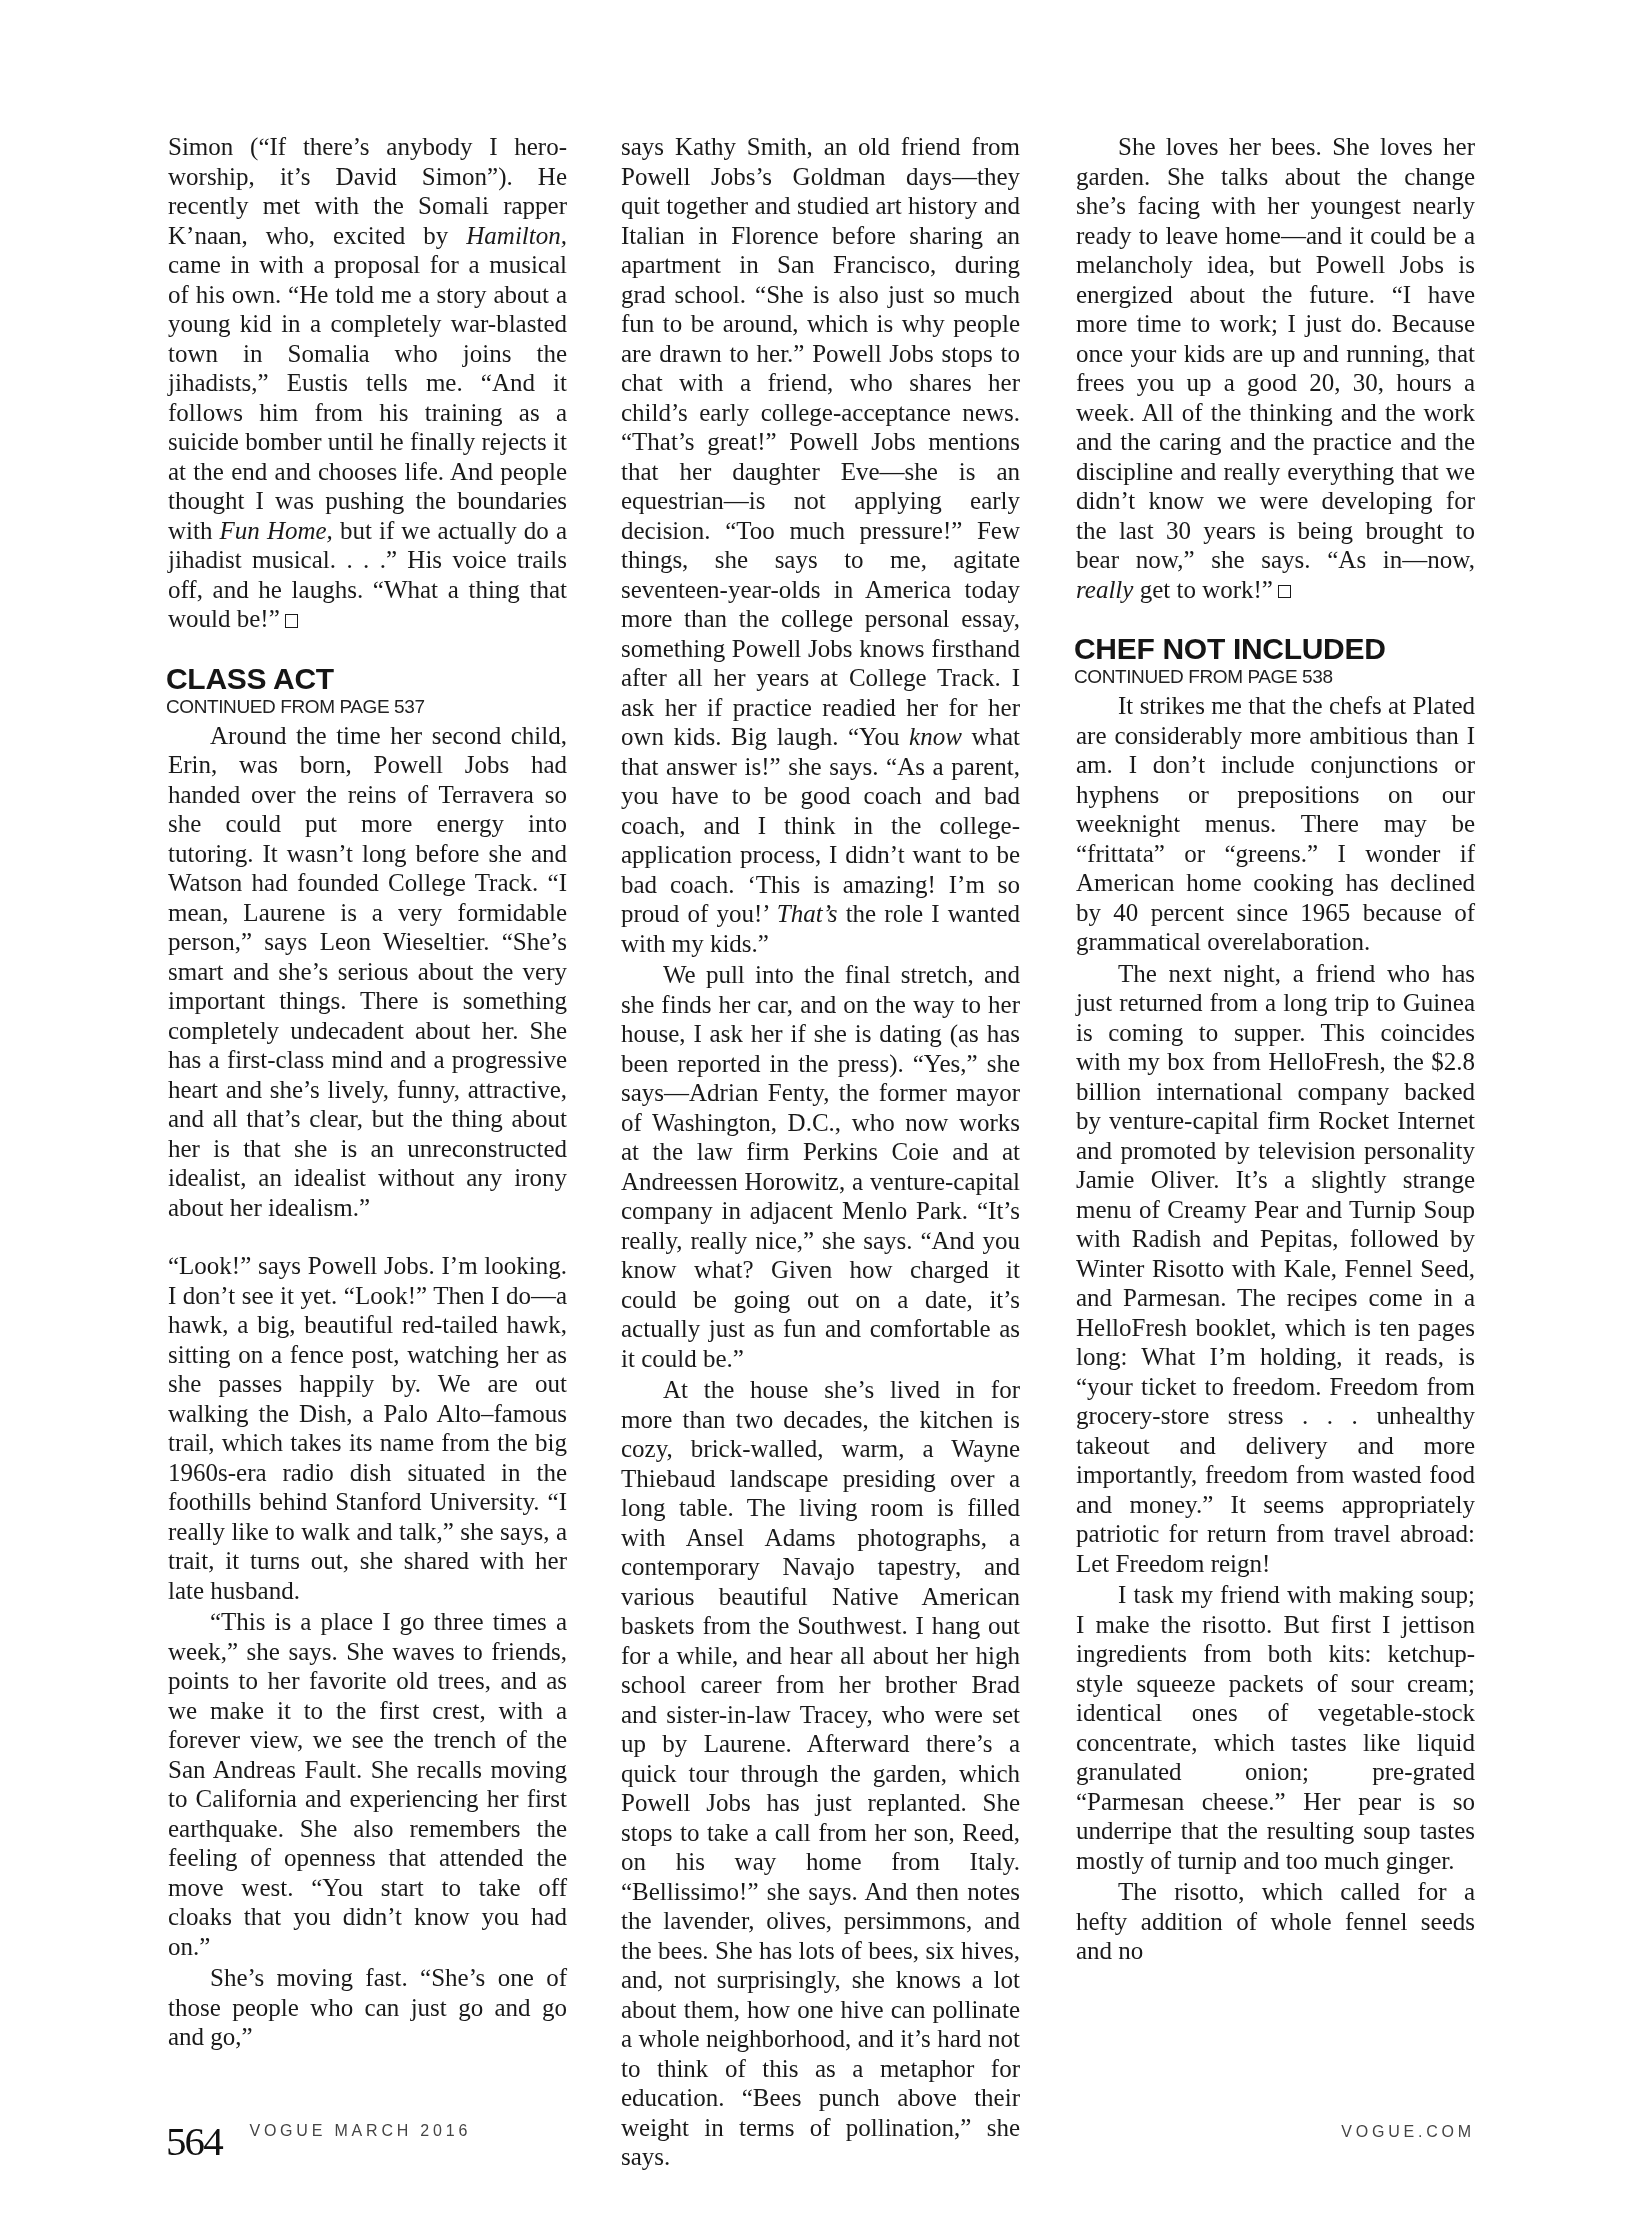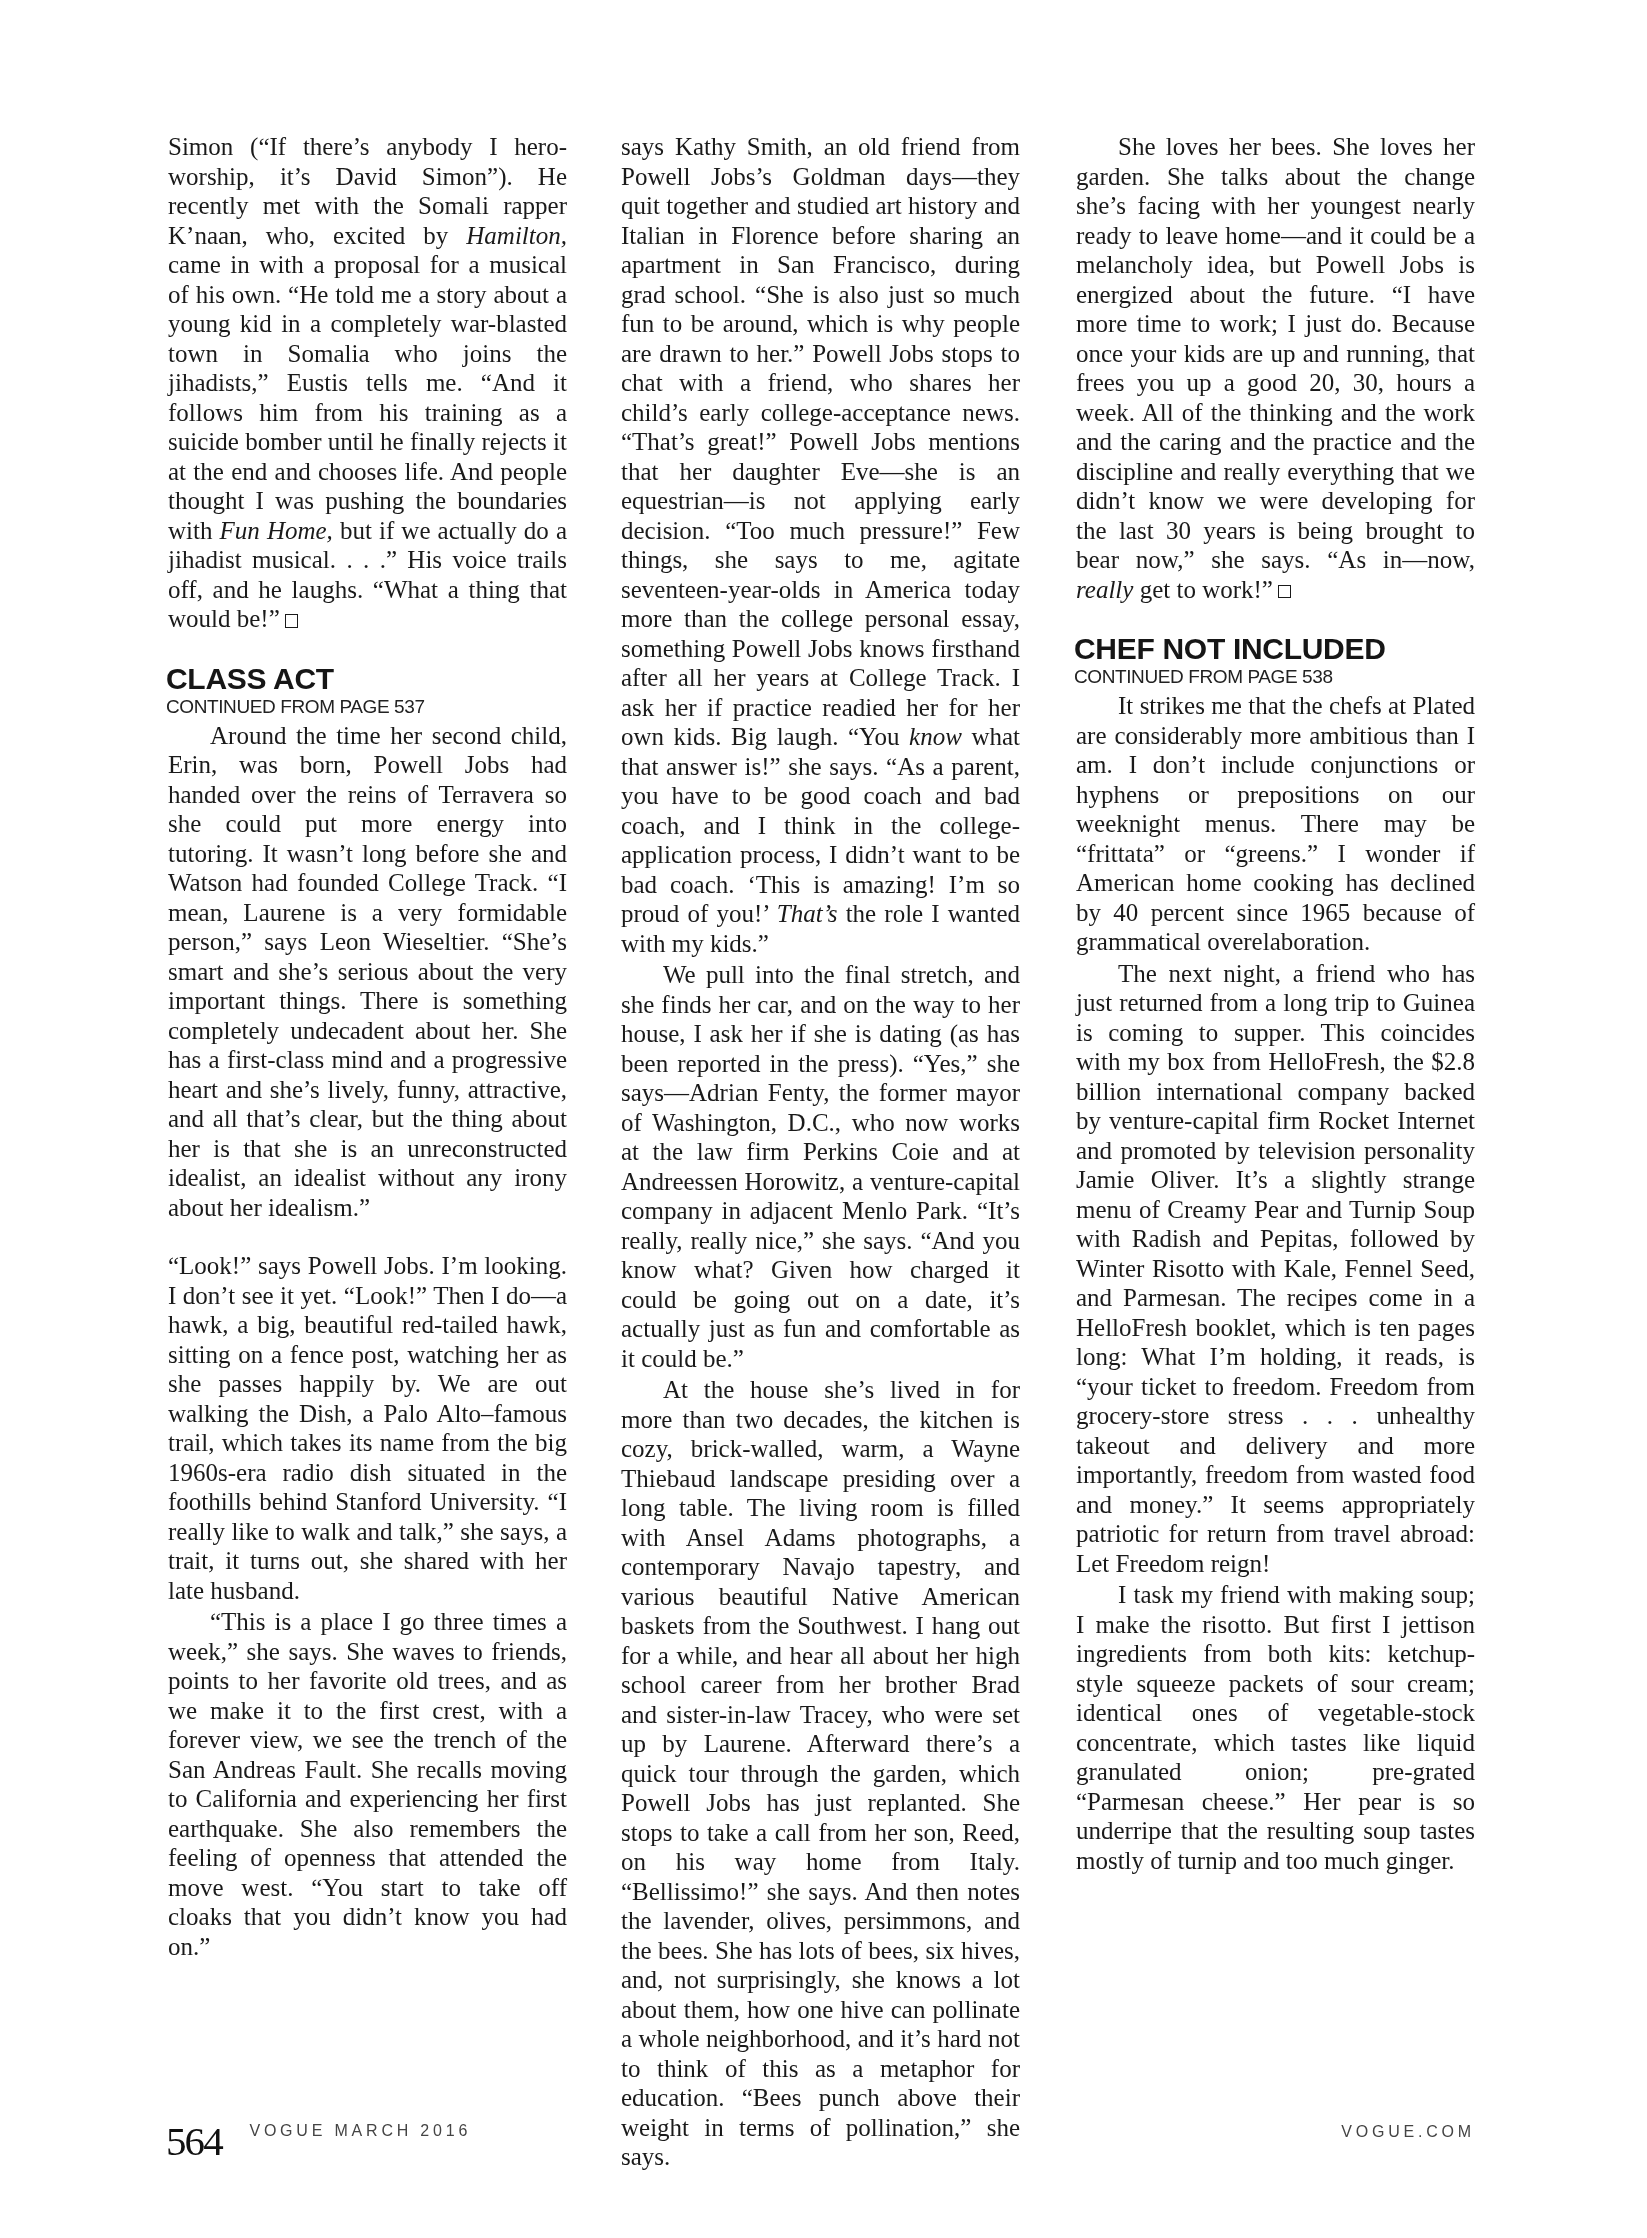--- a/index.html
+++ b/index.html
@@ -50,35 +50,37 @@
 </head>
 <body>
 
 <div id="col1" class="col">
   <p><span>Simon (“If there’s anybody I hero-worship, it’s David Simon”). He recently met with the Somali rapper K’naan, who, excited by </span><i>Hamilton,</i><span> came in with a proposal for a musical of his own. “He told me a story about a young kid in a completely war-blasted town in Somalia who joins the jihadists,” Eustis tells me. “And it follows him from his training as a suicide bomber until he finally rejects it at the end and chooses life. And people thought I was pushing the boundaries with </span><i>Fun Home,</i><span> but if we actually do a jihadist musical. . . .” His voice trails off, and he laughs. “What a thing that would be!”</span><span class="endmark"></span></p>
   <h2 class="section-title">CLASS ACT</h2>
   <div class="continued">CONTINUED FROM PAGE 537</div>
   <p class="indent">Around the time her second child, Erin, was born, Powell Jobs had handed over the reins of Terravera so she could put more energy into tutoring. It wasn’t long before she and Watson had founded College Track. “I mean, Laurene is a very formidable person,” says Leon Wieseltier. “She’s smart and she’s serious about the very important things. There is something completely undecadent about her. She has a first-class mind and a progressive heart and she’s lively, funny, attractive, and all that’s clear, but the thing about her is that she is an unreconstructed idealist, an idealist without any irony about her idealism.”</p>
   <p class="gap">“Look!” says Powell Jobs. I’m looking. I don’t see it yet. “Look!” Then I do—a hawk, a big, beautiful red-tailed hawk, sitting on a fence post, watching her as she passes happily by. We are out walking the Dish, a Palo Alto–famous trail, which takes its name from the big 1960s-era radio dish situated in the foothills behind Stanford University. “I really like to walk and talk,” she says, a trait, it turns out, she shared with her late husband.</p>
   <p class="indent">“This is a place I go three times a week,” she says. She waves to friends, points to her favorite old trees, and as we make it to the first crest, with a forever view, we see the trench of the San Andreas Fault. She recalls moving to California and experiencing her first earthquake. She also remembers the feeling of openness that attended the move west. “You start to take off cloaks that you didn’t know you had on.”</p>
+  <p class="indent">She’s moving fast. “She’s one of those people who can just go and go and go,”</p>
 </div>
 
 <div id="col2" class="col">
   <p><span>says Kathy Smith, an old friend from Powell Jobs’s Goldman days—they quit together and studied art history and Italian in Florence before sharing an apartment in San Francisco, during grad school. “She is also just so much fun to be around, which is why people are drawn to her.” Powell Jobs stops to chat with a friend, who shares her child’s early college-acceptance news. “That’s great!” Powell Jobs mentions that her daughter Eve—she is an equestrian—is not applying early decision. “Too much pressure!” Few things, she says to me, agitate seventeen-year-olds in America today more than the college personal essay, something Powell Jobs knows firsthand after all her years at College Track. I ask her if practice readied her for her own kids. Big laugh. “You </span><i>know</i><span> what that answer is!” she says. “As a parent, you have to be good coach and bad coach, and I think in the college-application process, I didn’t want to be bad coach. ‘This is amazing! I’m so proud of you!’ </span><i>That’s</i><span> the role I wanted with my kids.”</span></p>
   <p class="indent">We pull into the final stretch, and she finds her car, and on the way to her house, I ask her if she is dating (as has been reported in the press). “Yes,” she says—Adrian Fenty, the former mayor of Washington, D.C., who now works at the law firm Perkins Coie and at Andreessen Horowitz, a venture-capital company in adjacent Menlo Park. “It’s really, really nice,” she says. “And you know what? Given how charged it could be going out on a date, it’s actually just as fun and comfortable as it could be.”</p>
   <p class="indent">At the house she’s lived in for more than two decades, the kitchen is cozy, brick-walled, warm, a Wayne Thiebaud landscape presiding over a long table. The living room is filled with Ansel Adams photographs, a contemporary Navajo tapestry, and various beautiful Native American baskets from the Southwest. I hang out for a while, and hear all about her high school career from her brother Brad and sister-in-law Tracey, who were set up by Laurene. Afterward there’s a quick tour through the garden, which Powell Jobs has just replanted. She stops to take a call from her son, Reed, on his way home from Italy. “Bellissimo!” she says. And then notes the lavender, olives, persimmons, and the bees. She has lots of bees, six hives, and, not surprisingly, she knows a lot about them, how one hive can pollinate a whole neighborhood, and it’s hard not to think of this as a metaphor for education. “Bees punch above their weight in terms of pollination,” she says.</p>
 </div>
 
 <div id="col3" class="col">
   <p class="indent"><span>She loves her bees. She loves her garden. She talks about the change she’s facing with her youngest nearly ready to leave home—and it could be a melancholy idea, but Powell Jobs is energized about the future. “I have more time to work; I just do. Because once your kids are up and running, that frees you up a good 20, 30, hours a week. All of the thinking and the work and the caring and the practice and the discipline and really everything that we didn’t know we were developing for the last 30 years is being brought to bear now,” she says. “As in—now, </span><i>really</i><span> get to work!”</span><span class="endmark"></span></p>
   <h2 class="section-title">CHEF NOT INCLUDED</h2>
   <div class="continued">CONTINUED FROM PAGE 538</div>
   <p class="indent">It strikes me that the chefs at Plated are considerably more ambitious than I am. I don’t include conjunctions or hyphens or prepositions on our weeknight menus. There may be “frittata” or “greens.” I wonder if American home cooking has declined by 40 percent since 1965 because of grammatical overelaboration.</p>
   <p class="indent">The next night, a friend who has just returned from a long trip to Guinea is coming to supper. This coincides with my box from HelloFresh, the $2.8 billion international company backed by venture-capital firm Rocket Internet and promoted by television personality Jamie Oliver. It’s a slightly strange menu of Creamy Pear and Turnip Soup with Radish and Pepitas, followed by Winter Risotto with Kale, Fennel Seed, and Parmesan. The recipes come in a HelloFresh booklet, which is ten pages long: What I’m holding, it reads, is “your ticket to freedom. Freedom from grocery-store stress . . . unhealthy takeout and delivery and more importantly, freedom from wasted food and money.” It seems appropriately patriotic for return from travel abroad: Let Freedom reign!</p>
   <p class="indent">I task my friend with making soup; I make the risotto. But first I jettison ingredients from both kits: ketchup-style squeeze packets of sour cream; identical ones of vegetable-stock concentrate, which tastes like liquid granulated onion; pre-grated “Parmesan cheese.” Her pear is so underripe that the resulting soup tastes mostly of turnip and too much ginger.</p>
+  <p class="indent">The risotto, which called for a hefty addition of whole fennel seeds and no</p>
 </div>
 
 <div class="footer-left">
   <span class="folio">564</span>
   <span class="magline">VOGUE MARCH 2016</span>
 </div>
 <div class="footer-right">VOGUE.COM</div>
 
 
 </body></html>

